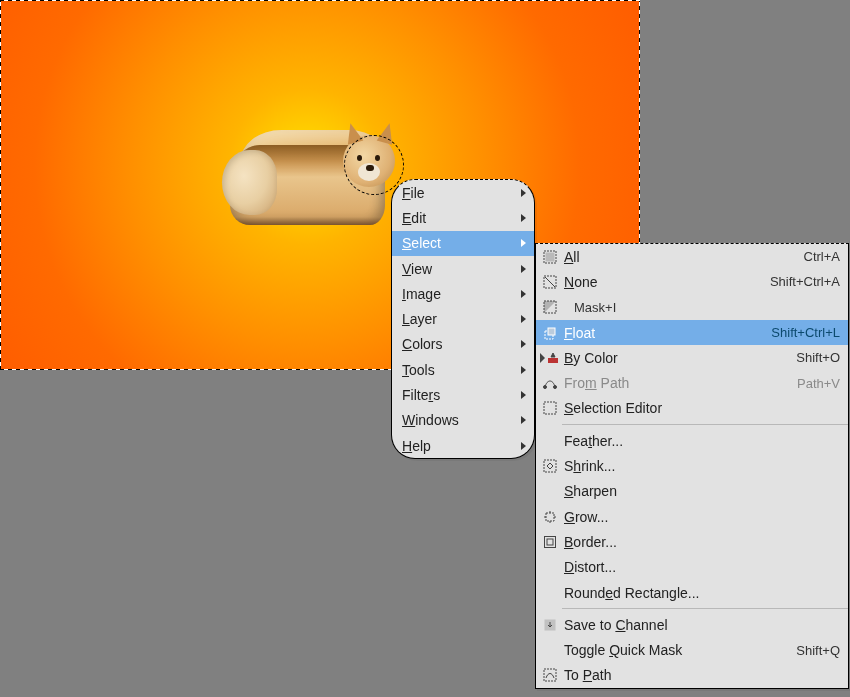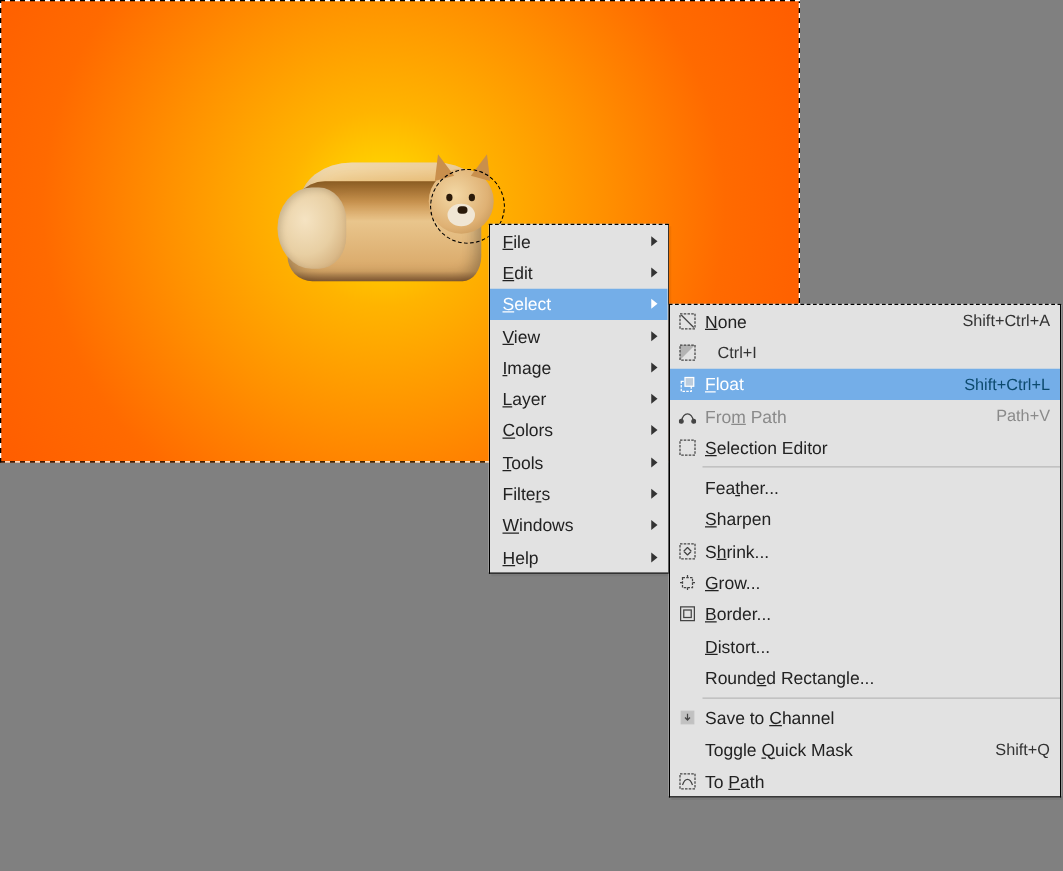--- a/index.html
+++ b/index.html
@@ -116,20 +116,21 @@
   .menu {
     position:absolute;
     background:#e2e2e2;
     border:1px solid #000;
     border-top:1px dashed #000;
     box-shadow: 2px 2px 0 rgba(0,0,0,0.05);
   }
   .menu-main {
     left: 391px; top: 179px;
     width: 144px;
+    border-radius: 24px;
   }
   .menu-sub {
     left: 535px; top: 243px;
     width: 314px;
   }
   .menu-item {
     display:flex;
     align-items:center;
     height: 25.3px;
     padding: 0 8px 0 10px;
@@ -234,44 +235,67 @@
     <div class="menu-item">
       <span class="label"><span class="u">H</span>elp</span>
       <span class="arrow"></span>
     </div>
   </div>
 <div class="menu menu-sub" id="menu-sub">
     <div class="menu-item">
       <span class="icon-slot">
         <svg width="14" height="14" viewBox="0 0 14 14" fill="none" stroke="currentColor" stroke-width="1">
           <rect x="1" y="1" width="12" height="12" stroke-dasharray="2 1"></rect>
+          <rect x="3" y="3" width="8" height="8" fill="currentColor" opacity="0.25"></rect>
+        </svg>
+      </span>
+      <span class="label"><span class="u">A</span>ll</span>
+      <span class="shortcut">Ctrl+A</span>
+    </div>
+    <div class="menu-item">
+      <span class="icon-slot">
+        <svg width="14" height="14" viewBox="0 0 14 14" fill="none" stroke="currentColor" stroke-width="1">
+          <rect x="1" y="1" width="12" height="12" stroke-dasharray="2 1"></rect>
           <line x1="2" y1="2" x2="12" y2="12"></line>
         </svg>
       </span>
       <span class="label"><span class="u">N</span>one</span>
       <span class="shortcut">Shift+Ctrl+A</span>
     </div>
     <div class="menu-item">
       <span class="icon-slot">
         <svg width="14" height="14" viewBox="0 0 14 14" fill="none" stroke="currentColor" stroke-width="1">
           <rect x="1" y="1" width="12" height="12" stroke-dasharray="2 1"></rect>
           <path d="M1 1 L13 1 L1 13 Z" fill="currentColor" opacity="0.3" stroke="none"></path>
         </svg>
       </span>
-      <span class="shortcut">Ctrl+I</span>
+      <span class="shortcut">Mask+I</span>
     </div>
     <div class="menu-item highlight">
       <span class="icon-slot">
         <svg width="14" height="14" viewBox="0 0 14 14" fill="none" stroke="currentColor" stroke-width="1">
           <rect x="2" y="5" width="8" height="8" stroke-dasharray="2 1"></rect>
           <rect x="5" y="2" width="7" height="7" fill="#bcd" stroke="currentColor"></rect>
         </svg>
       </span>
       <span class="label"><span class="u">F</span>loat</span>
       <span class="shortcut">Shift+Ctrl+L</span>
+    </div>
+    <div class="menu-item">
+      <span class="icon-slot" style="justify-content: flex-start;">
+        <svg width="6" height="10">
+          <path d="M0 5 L5 0 L5 10 Z" fill="currentColor" transform="scale(-1,1) translate(-5,0)"></path>
+        </svg>
+        <svg width="14" height="14" viewBox="0 0 14 14" fill="none" stroke="currentColor" stroke-width="1">
+          <rect x="2" y="7" width="10" height="5" fill="#b33" stroke="none"></rect>
+          <path d="M7 2 L9 6 L5 6 Z" fill="currentColor"></path>
+        </svg>
+      </span>
+      <span class="label"><span class="u">B</span>y Color</span>
+      <span class="shortcut">Shift+O</span>
     </div>
     <div class="menu-item disabled">
       <span class="icon-slot">
         <svg width="14" height="14" viewBox="0 0 14 14" fill="none" stroke="currentColor" stroke-width="1">
           <path d="M2 11 C4 3 10 3 12 11"></path>
           <circle cx="2" cy="11" r="1.5" fill="currentColor"></circle>
           <circle cx="12" cy="11" r="1.5" fill="currentColor"></circle>
         </svg>
       </span>
       <span class="label">Fro<span class="u">m</span> Path</span>
@@ -284,31 +308,31 @@
         </svg>
       </span>
       <span class="label"><span class="u">S</span>election Editor</span>
     </div>
     <div class="sep"></div>
     <div class="menu-item">
       <span class="icon-slot"></span>
       <span class="label">Fea<span class="u">t</span>her...</span>
     </div>
     <div class="menu-item">
+      <span class="icon-slot">
+        <svg width="14" height="14" viewBox="0 0 14 14" fill="none" stroke="currentColor" stroke-width="1">
+          <rect x="1" y="1" width="12" height="12" stroke-dasharray="2 1"></rect>
+          <path d="M4 7 L7 4 M4 7 L7 10 M10 7 L7 4 M10 7 L7 10" stroke-width="1"></path>
+        </svg>
+      </span>
+      <span class="label">S<span class="u">h</span>rink...</span>
+    </div>
+    <div class="menu-item">
       <span class="icon-slot"></span>
       <span class="label"><span class="u">S</span>harpen</span>
-    </div>
-    <div class="menu-item">
-      <span class="icon-slot">
-        <svg width="14" height="14" viewBox="0 0 14 14" fill="none" stroke="currentColor" stroke-width="1">
-          <rect x="1" y="1" width="12" height="12" stroke-dasharray="2 1"></rect>
-          <path d="M4 7 L7 4 M4 7 L7 10 M10 7 L7 4 M10 7 L7 10" stroke-width="1"></path>
-        </svg>
-      </span>
-      <span class="label">S<span class="u">h</span>rink...</span>
     </div>
     <div class="menu-item">
       <span class="icon-slot">
         <svg width="14" height="14" viewBox="0 0 14 14" fill="none" stroke="currentColor" stroke-width="1">
           <rect x="3" y="3" width="8" height="8" stroke-dasharray="2 1"></rect>
           <path d="M7 1 L7 3 M7 11 L7 13 M1 7 L3 7 M11 7 L13 7"></path>
         </svg>
       </span>
       <span class="label"><span class="u">G</span>row...</span>
     </div>

